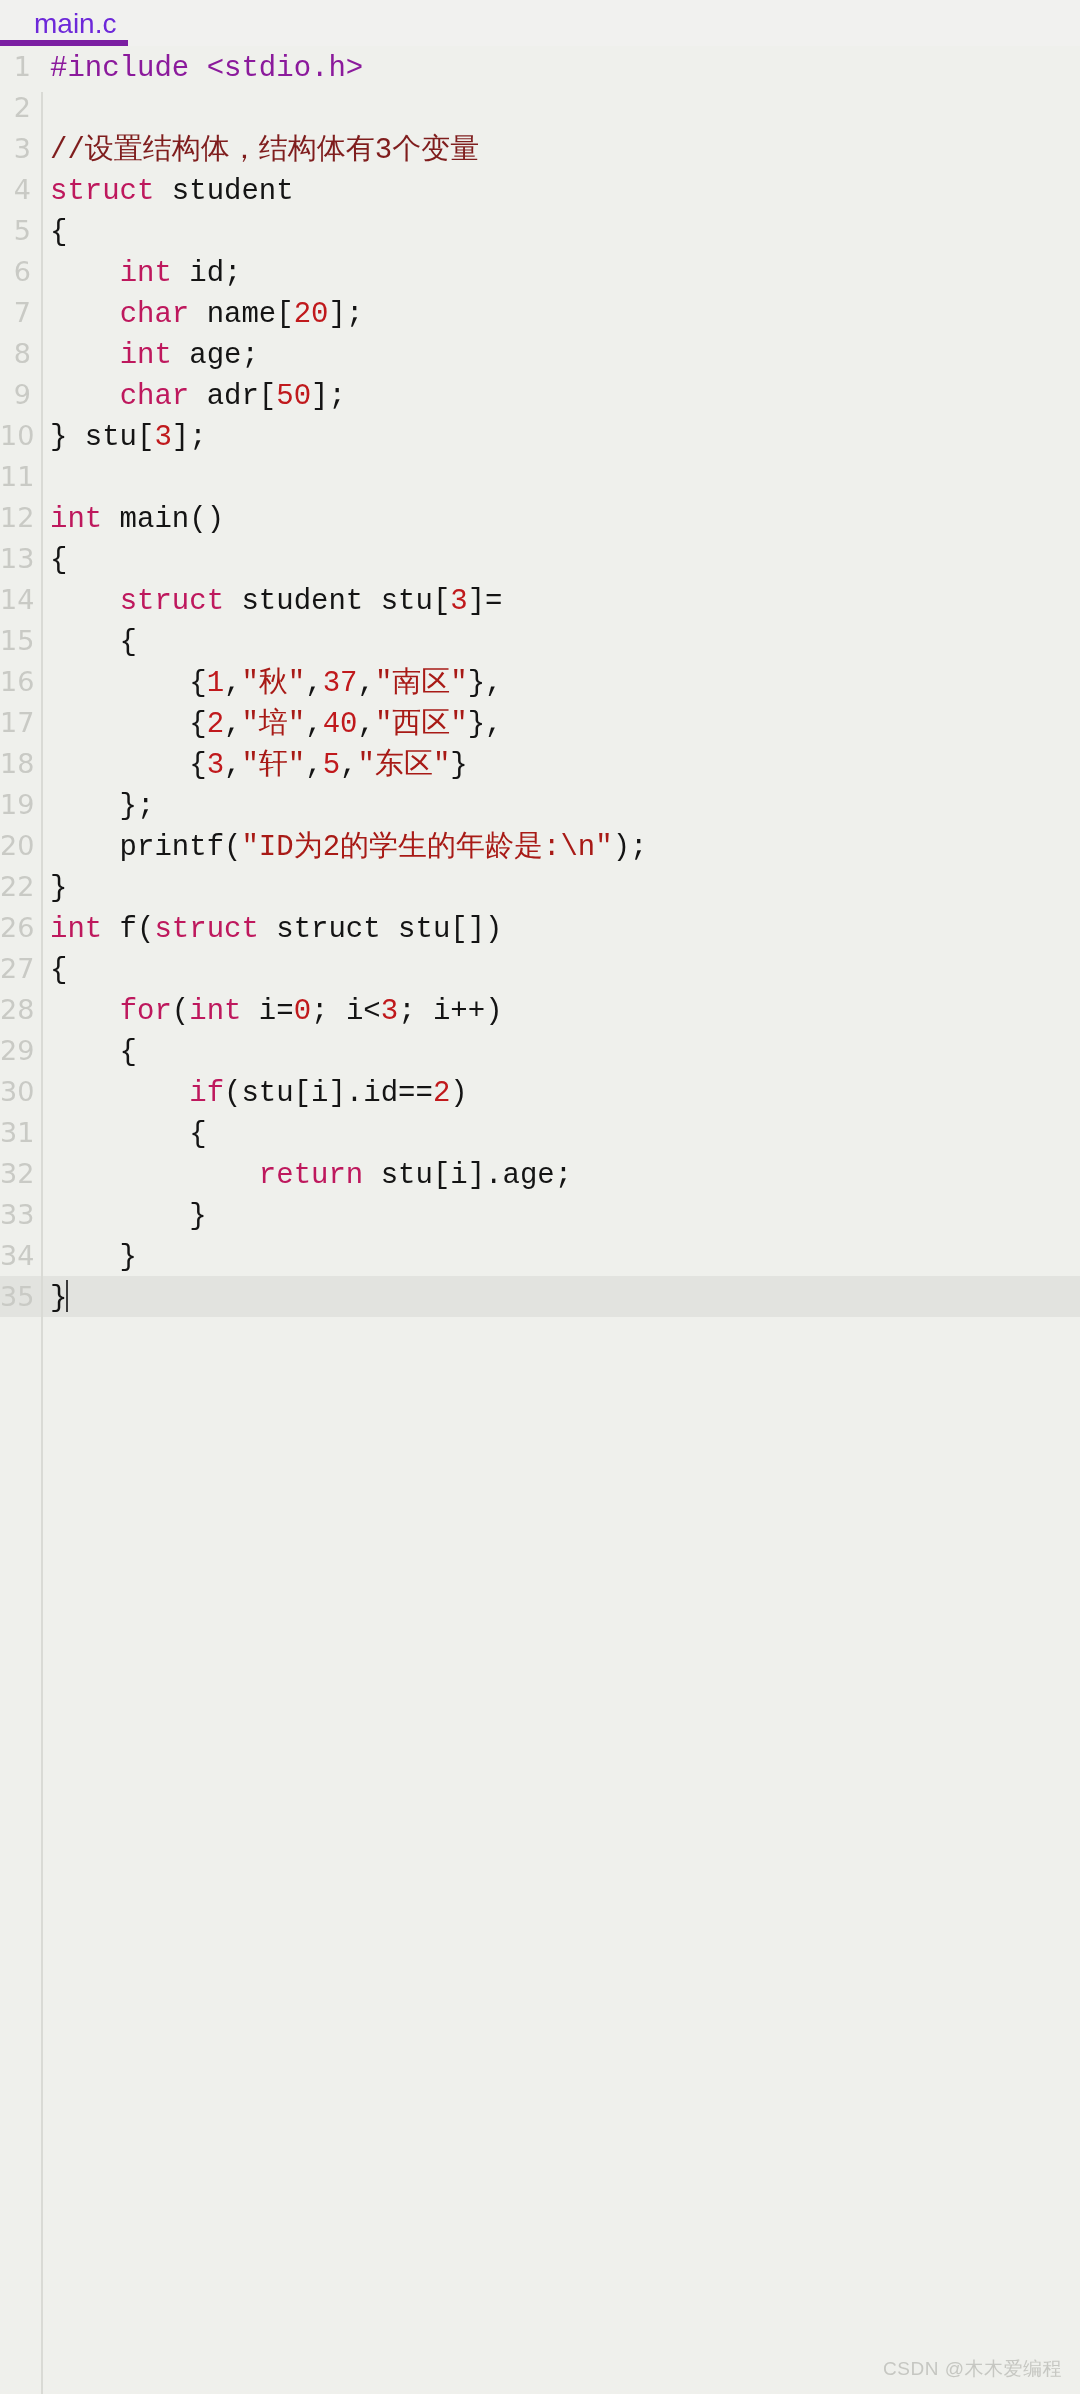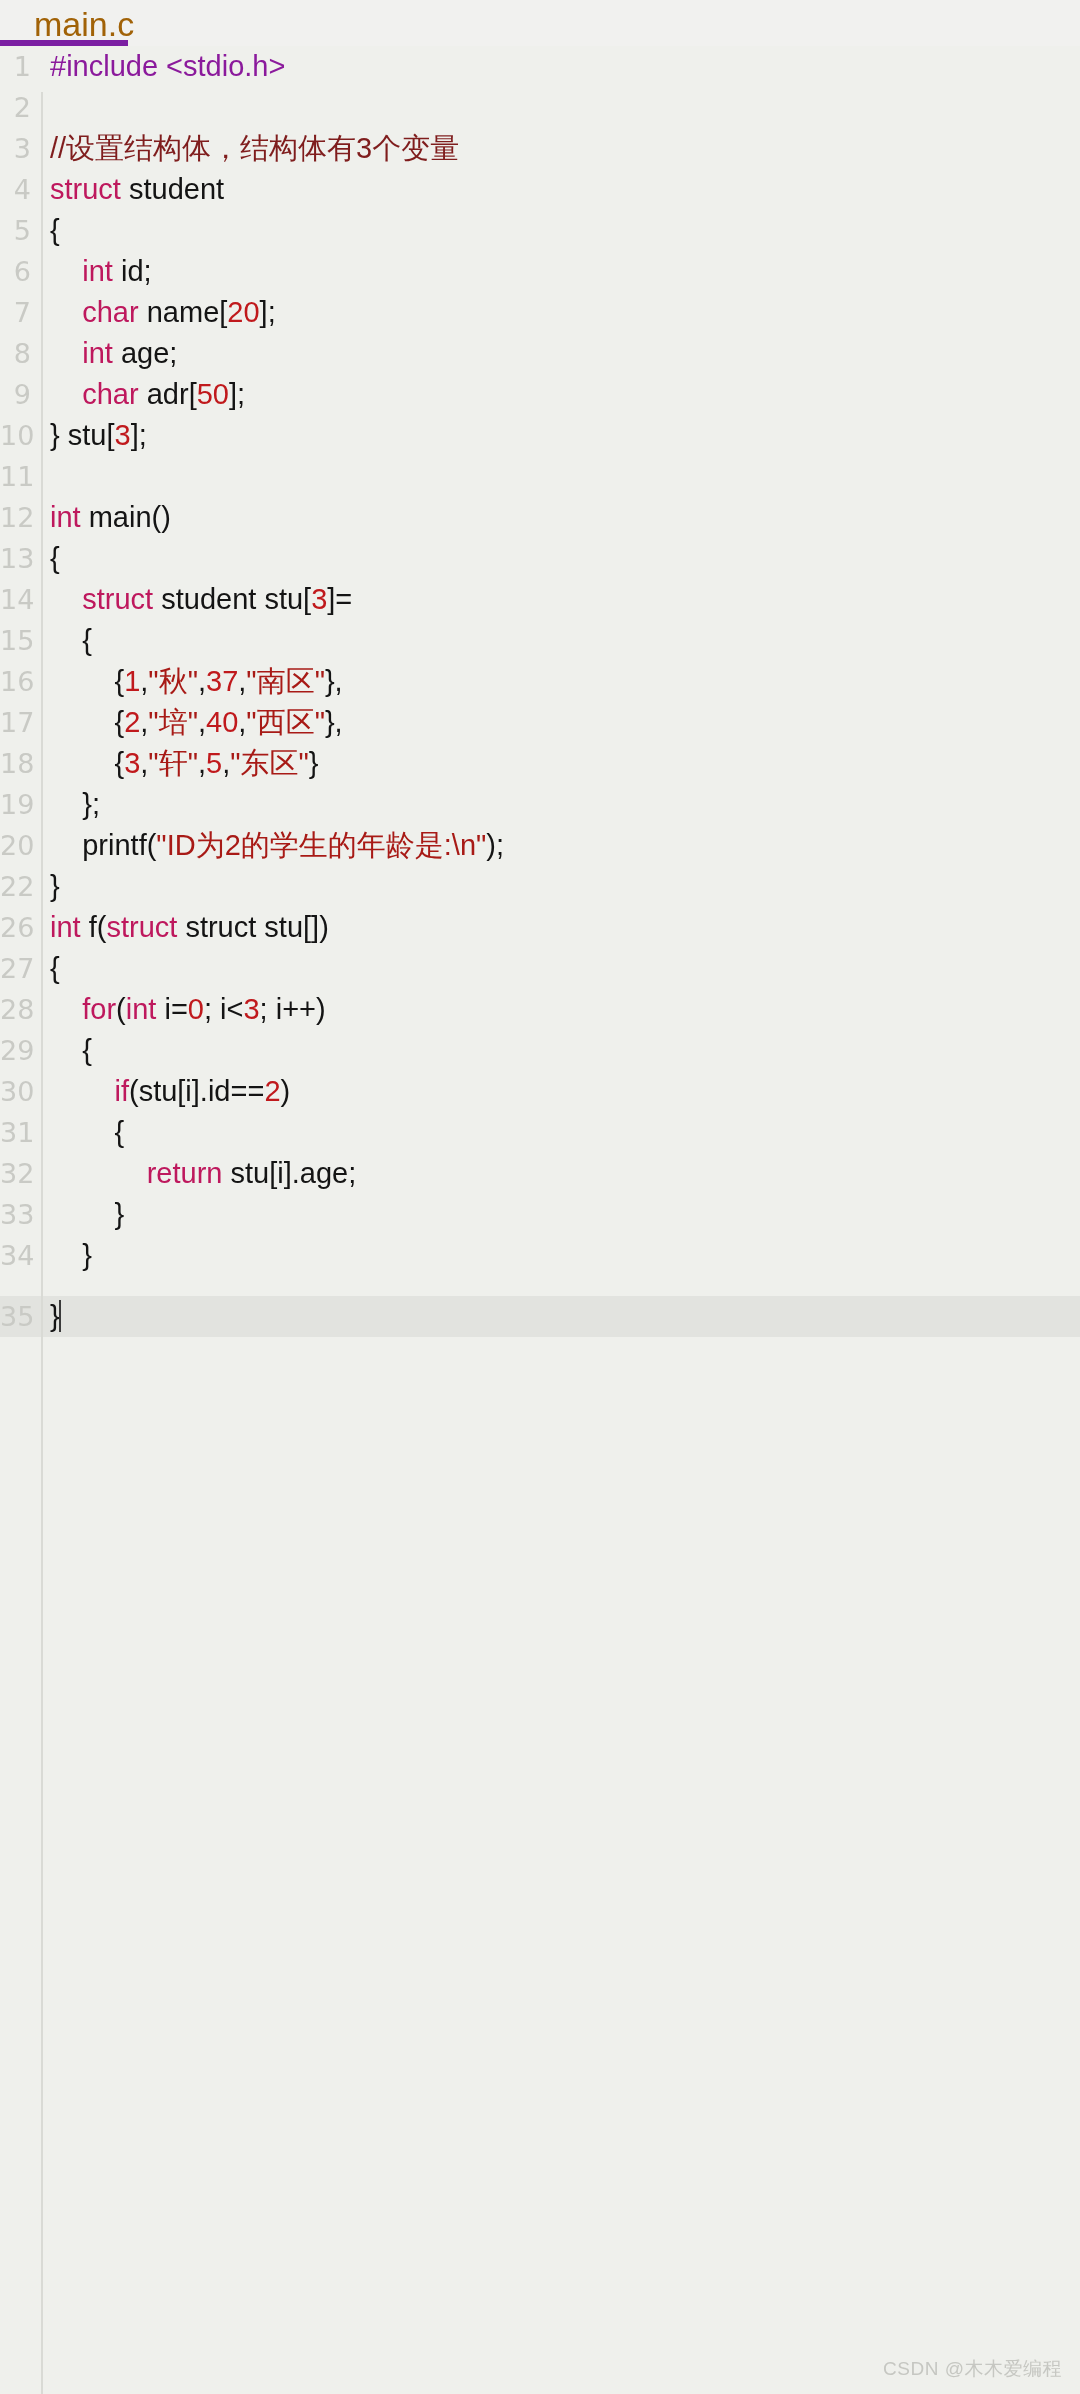--- a/index.html
+++ b/index.html
@@ -18,22 +18,22 @@
     background: #f1f1ef;
     display: flex;
     align-items: flex-start;
   }
   .tab {
     height: 42px;
     padding: 6px 22px 0 34px;
     display: flex;
     align-items: center;
     font-family: "Liberation Sans", sans-serif;
-    font-size: 34px;
-    color: #a16207;
+    font-size: 28px;
+    color: #6d28d9;
     background: #f1f1ef;
     white-space: nowrap;
   }
   .tab-underline {
     position: absolute;
     left: 0; bottom: 0;
     width: 128px; height: 6px;
     background: #7b1fa2;
   }
 
@@ -45,21 +45,21 @@
     overflow: hidden;
   }
   .code-line {
     position: relative;
     display: flex;
     align-items: baseline;
     height: 41px;
     line-height: 41px;
     white-space: pre;
   }
-  .code-line.active { background: #e2e3df; margin-top: 20px; }
+  .code-line.active { background: #e2e3df; }
   .ln {
     width: 40px;
     flex: 0 0 40px;
     text-align: right;
     padding-right: 9px;
     color: #c9cac5;
     font-family: "DejaVu Sans", sans-serif;
     font-size: 27px;
     user-select: none;
   }
@@ -68,21 +68,21 @@
     left: 41px;
     top: 46px;
     bottom: 0;
     width: 2px;
     background: #d9dad5;
     z-index: 3;
   }
   .code {
     flex: 1 1 auto;
     padding-left: 10px;
-    font-family: Liberation Sans, sans-serif;
+    font-family: Liberation Mono, monospace;
     font-size: 29px;
     color: #141414;
     white-space: pre;
     position: relative;
   }
 
   
   .t-pre  { color: #8b1a9c; }
   .t-kw   { color: #be185d; }
   .t-num  { color: #c0191c; }

